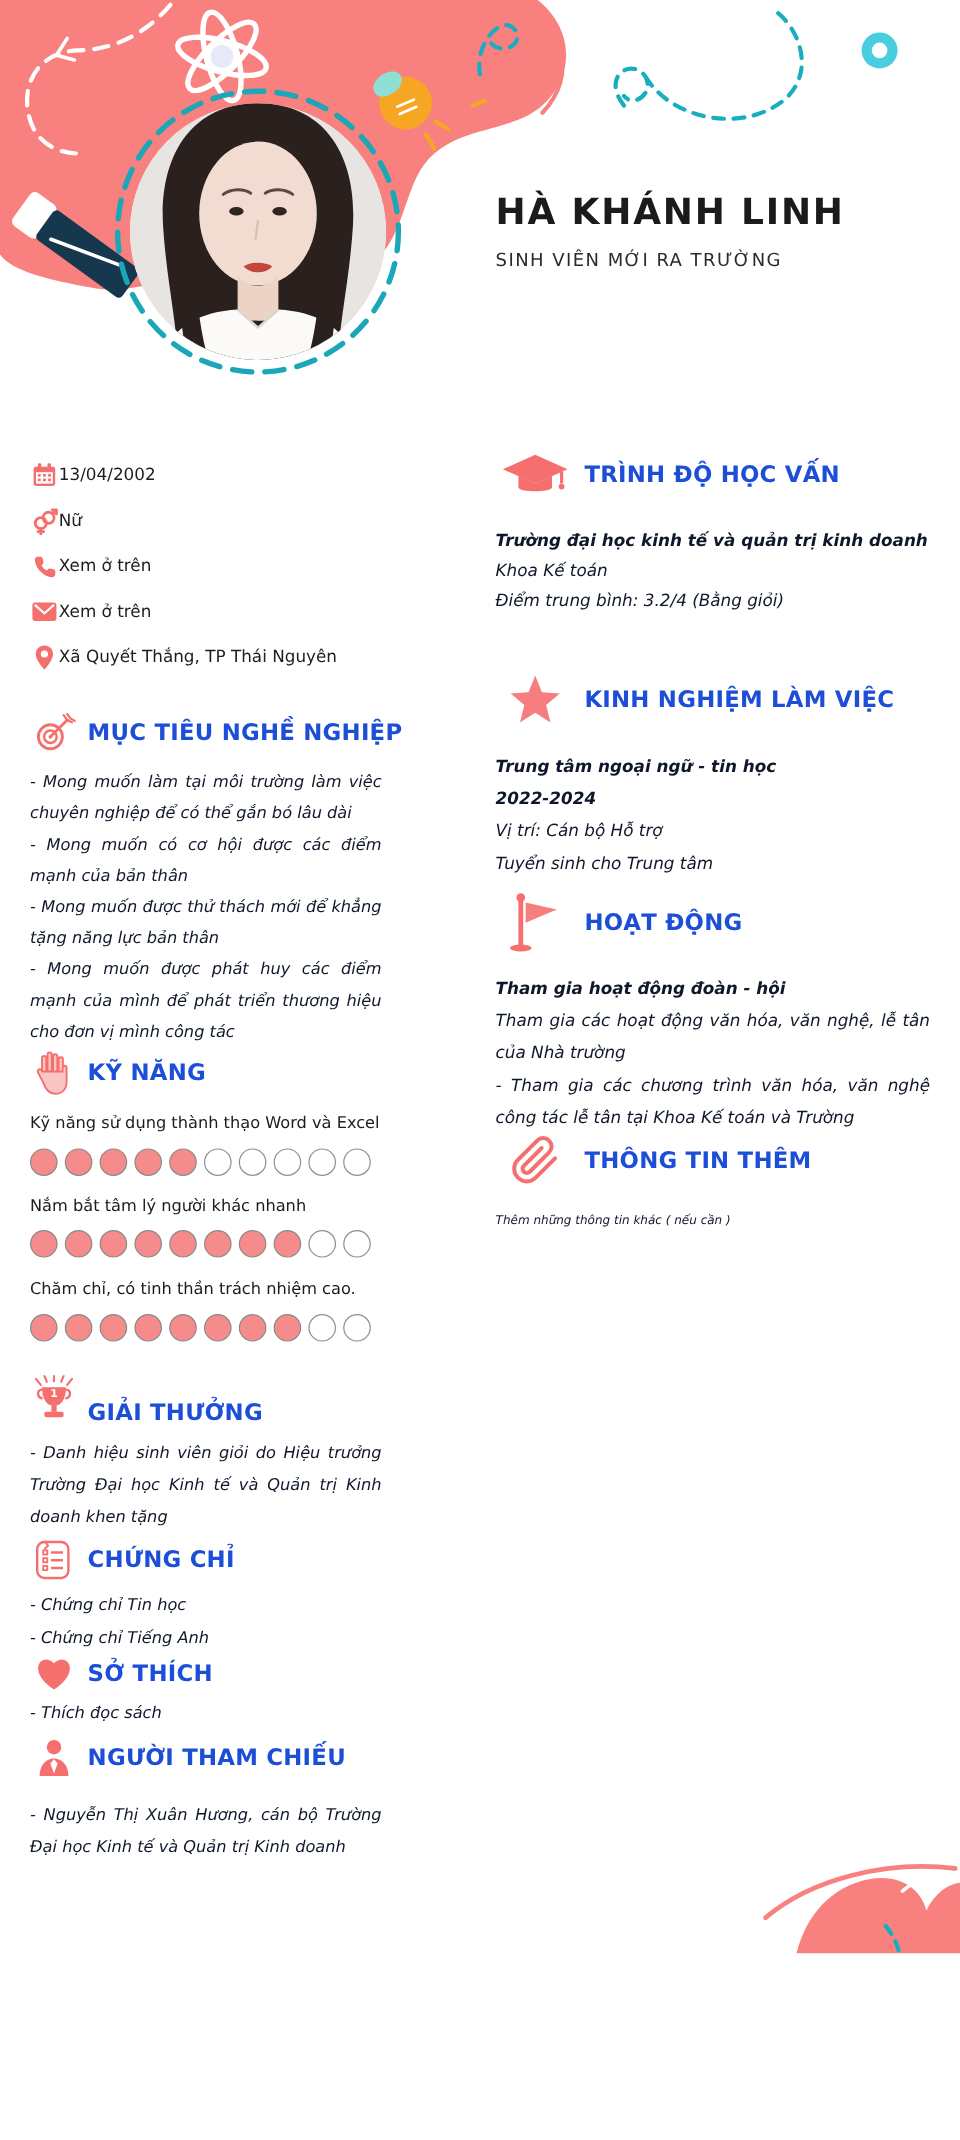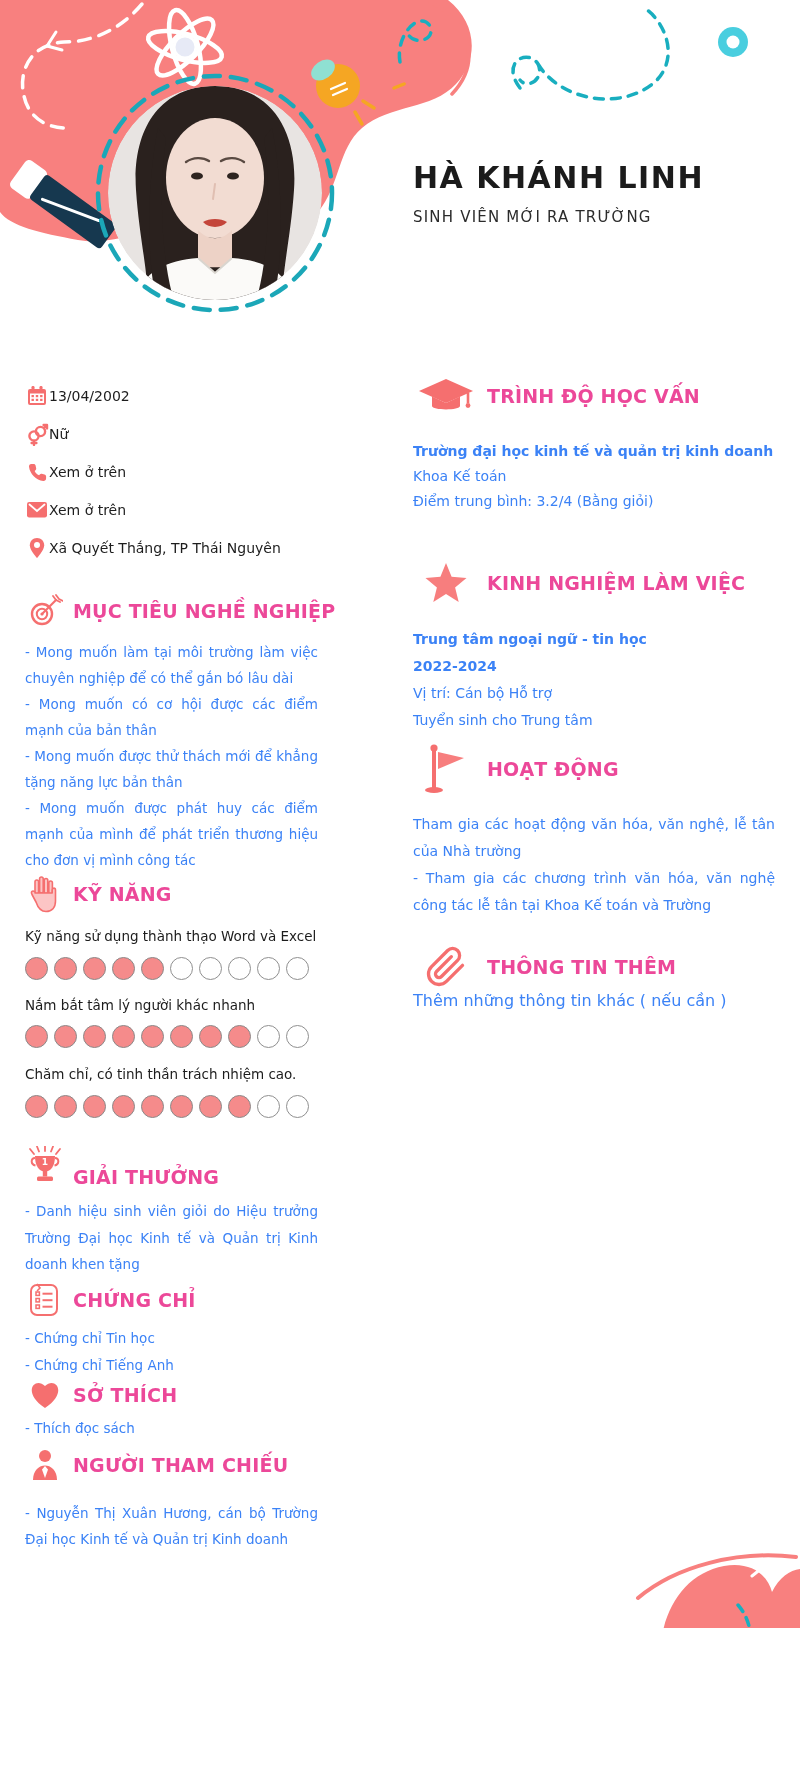--- a/index.html
+++ b/index.html
@@ -19,23 +19,23 @@
   
   .c-row{display:flex;align-items:center;height:38px;gap:0;}
   .c-ic{width:24px;display:flex;justify-content:center;flex:0 0 24px;}
   .c-tx{font-size:14px;color:#1d1d1d;white-space:nowrap;}
 
   
   .sh{display:flex;align-items:center;gap:8px;}
   .sh .ic{display:flex;justify-content:center;align-items:flex-end;}
   .sh-l .ic{width:40px;flex:0 0 40px;}
   .sh-r .ic{width:66px;flex:0 0 66px;}
-  .sh .ttl{font-size:19px;font-weight:800;color:#ec4899;letter-spacing:.2px;white-space:nowrap;}
-
-  .body{font-size:13.5px;line-height:26px;color:#3b82f6;}
+  .sh .ttl{font-size:19px;font-weight:800;color:#1d4ed8;letter-spacing:.2px;white-space:nowrap;}
+
+  .body{font-size:13.5px;line-height:26px;color:#0f172a;font-style:italic;}
   .just{text-align:justify;}
   .b{font-weight:700;}
   .body p{margin:0;}
 
   
   .dots{display:flex;gap:6px;}
   .dot{width:23px;height:23px;border-radius:50%;box-sizing:border-box;
        border:1.4px solid #8f8f8f;background:#fff;}
   .dot.f{background:#F58B8B;border-color:#8a8a8a;}
 
@@ -372,35 +372,36 @@
         <svg width="48" height="52" viewBox="0 0 48 52">
           <ellipse cx="12" cy="47" rx="9" ry="3" fill="#F56F6F"></ellipse>
           <line x1="12" y1="6" x2="12" y2="46" stroke="#F56F6F" stroke-width="4" stroke-linecap="round"></line>
           <circle cx="12" cy="5" r="3.6" fill="#F56F6F"></circle>
           <polygon points="16,9 42,15 16,26" fill="#F77E7E"></polygon>
         </svg>
       </span>
       <span class="ttl">HOẠT ĐỘNG</span>
     </div>
     <div class="body" style="margin-top:16px;line-height:27px;font-size:14px">
+      <p class="b">Tham gia hoạt động đoàn - hội</p>
       <p class="just">Tham gia các hoạt động văn hóa, văn nghệ, lễ tân của Nhà trường</p>
       <p class="just">- Tham gia các chương trình văn hóa, văn nghệ  công tác lễ tân tại Khoa Kế toán và Trường</p>
     </div>
   </div>
 
   <div class="abs rcol" style="top:946px">
     <div class="sh sh-r">
       <span class="ic">
         <svg width="42" height="42" viewBox="0 0 24 24" fill="none" stroke="#F56F6F" stroke-width="1.9" stroke-linecap="round" stroke-linejoin="round">
           <path d="M21.44 11.05l-9.19 9.19a6 6 0 0 1-8.49-8.49l9.19-9.19a4 4 0 0 1 5.66 5.66l-9.2 9.19a2 2 0 0 1-2.83-2.83l8.49-8.48"></path>
         </svg>
       </span>
       <span class="ttl">THÔNG TIN THÊM</span>
     </div>
-    <div class="body" style="margin-top:0;font-size:16px">Thêm những thông tin khác ( nếu cần )</div>
+    <div class="body" style="margin-top:17px;font-size:10px">Thêm những thông tin khác ( nếu cần )</div>
   </div>
 
   <svg class="abs" style="left:300px;top:1380px" width="500" height="377" viewBox="0 0 500 377">
 
     <path d="M366,320 C348,256 372,196 424,186 C452,181 468,196 472,212
              C482,192 500,184 512,192 L512,377 L366,377 Z" fill="#F8807F"></path>
 
     <path d="M185,377 C188,338 242,314 302,324 C362,334 420,318 470,333 C490,339 505,345 512,350 L512,377 Z" fill="#F8807F"></path>
 
     <path d="M338,218 C376,186 438,170 496,177" fill="none" stroke="#F8807F" stroke-width="4" stroke-linecap="round"></path>

